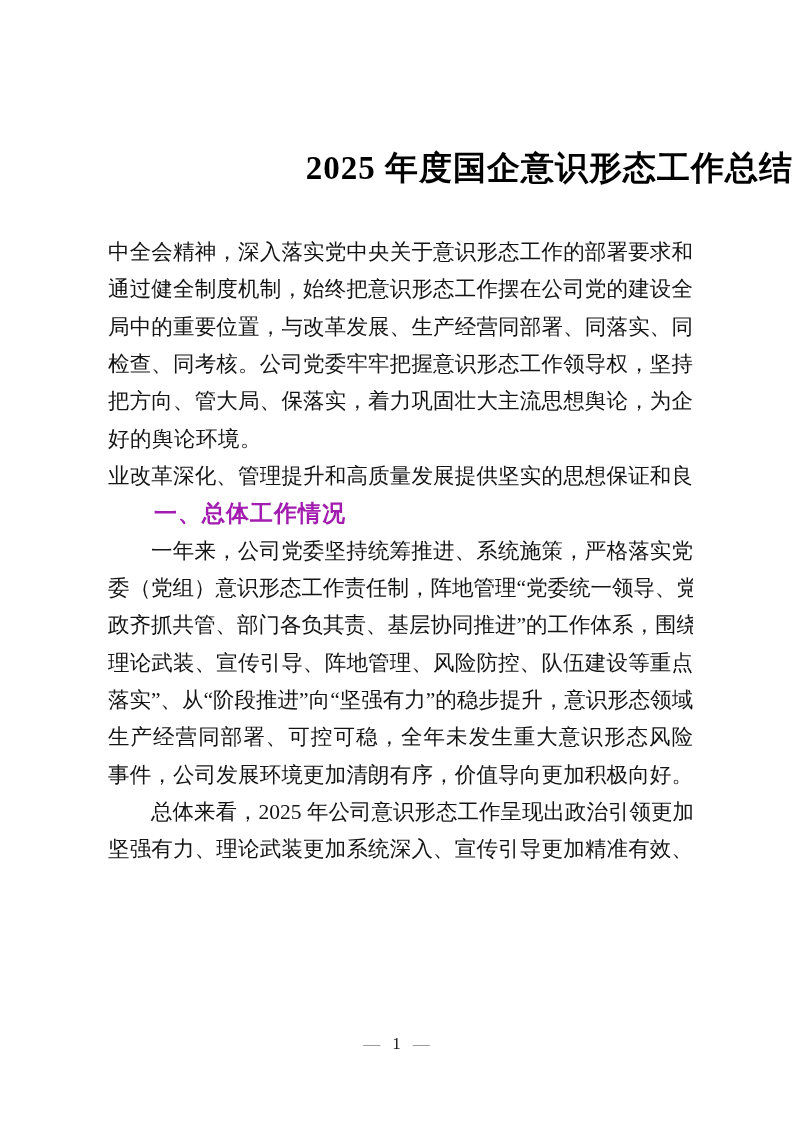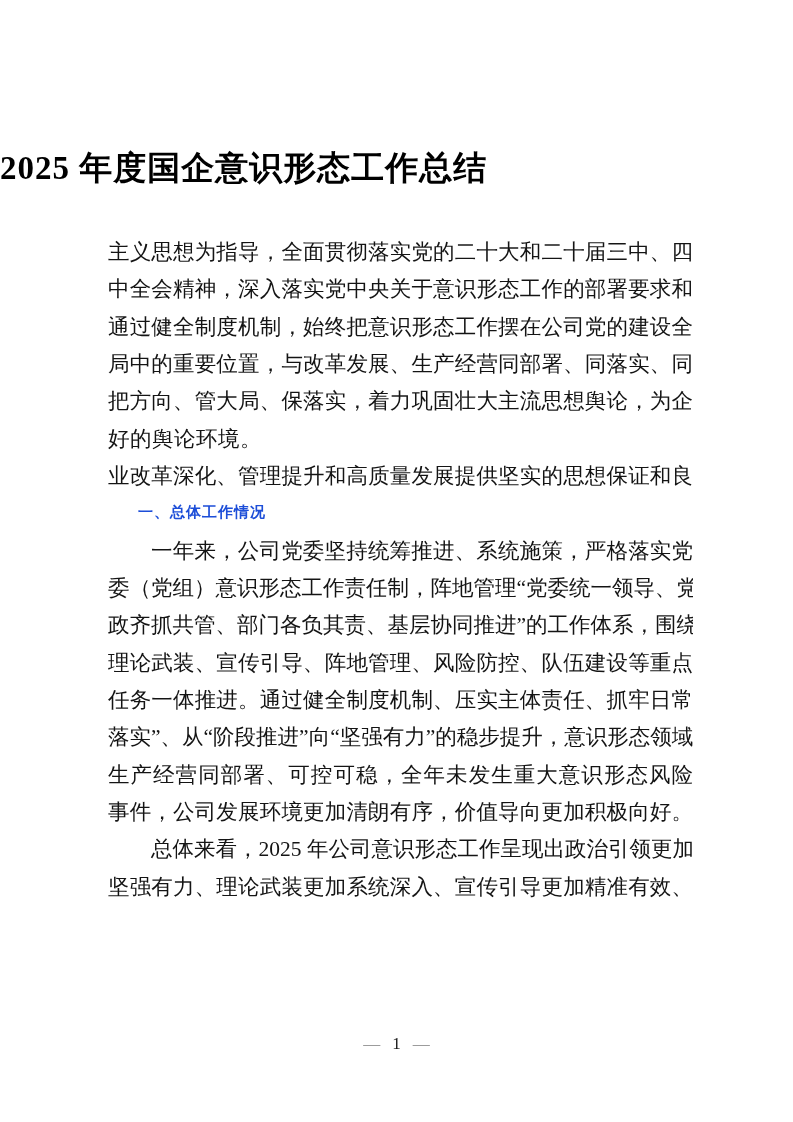--- a/index.html
+++ b/index.html
@@ -14,21 +14,21 @@
     background: #ffffff;
     overflow: hidden;
     font-family: "Liberation Serif", "DejaVu Serif", serif;
     color: #141414;
   }
   .doc-title {
     position: absolute;
     top: 144px;
     left: 0;
     width: 793px;
-    text-align: left;
+    text-align: right;
     font-family: "Liberation Serif", "DejaVu Serif", serif;
     font-weight: bold;
     font-size: 33px;
     line-height: 48px;
     color: #000000;
     letter-spacing: 1px;
     white-space: nowrap;
   }
   .body-block {
     position: absolute;
@@ -46,27 +46,27 @@
     overflow: hidden;
   }
   .text-line.indent {
     text-indent: 2em;
   }
   .text-line.para-end {
     text-align-last: left;
     letter-spacing: 0.5px;
   }
   .section-heading {
-    font-family: Liberation Mono, monospace;
+    font-family: Liberation Serif, serif;
     font-weight: bold;
-    font-size: 15px;
+    font-size: 23px;
     line-height: 37.33px;
     height: 37.33px;
     text-indent: 2em;
-    color: #1d4ed8;
+    color: #a21caf;
     letter-spacing: 1px;
   }
   .page-footer {
     position: absolute;
     top: 1032px;
     left: 0;
     width: 793px;
     text-align: center;
     font-size: 17px;
     line-height: 24px;
@@ -85,37 +85,36 @@
 </head>
 <body>
 
 <div class="page">
 
   <div class="doc-title">2025 年度国企意识形态工作总结</div>
 
   <div class="body-block">
 
     <div>
-      <div class="text-line">主义思想为指导，全面贯彻落实党的二十大和二十届三中、四</div>
       <div class="text-line">中全会精神，深入落实党中央关于意识形态工作的部署要求和</div>
       <div class="text-line">通过健全制度机制，始终把意识形态工作摆在公司党的建设全</div>
       <div class="text-line">局中的重要位置，与改革发展、生产经营同部署、同落实、同</div>
+      <div class="text-line">检查、同考核。公司党委牢牢把握意识形态工作领导权，坚持</div>
       <div class="text-line">把方向、管大局、保落实，着力巩固壮大主流思想舆论，为企</div>
       <div class="text-line para-end">好的舆论环境。</div>
       <div class="text-line">业改革深化、管理提升和高质量发展提供坚实的思想保证和良</div>
     </div>
 
     <div class="section-heading">一、总体工作情况</div>
 
     <div>
       <div class="text-line indent">一年来，公司党委坚持统筹推进、系统施策，严格落实党</div>
       <div class="text-line">委（党组）意识形态工作责任制，阵地管理“党委统一领导、党</div>
       <div class="text-line">政齐抓共管、部门各负其责、基层协同推进”的工作体系，围绕</div>
       <div class="text-line">理论武装、宣传引导、阵地管理、风险防控、队伍建设等重点</div>
-      <div class="text-line">任务一体推进。通过健全制度机制、压实主体责任、抓牢日常</div>
       <div class="text-line">落实”、从“阶段推进”向“坚强有力”的稳步提升，意识形态领域</div>
       <div class="text-line">生产经营同部署、可控可稳，全年未发生重大意识形态风险</div>
       <div class="text-line">事件，公司发展环境更加清朗有序，价值导向更加积极向好。</div>
     </div>
 
     <div>
       <div class="text-line indent">总体来看，2025 年公司意识形态工作呈现出政治引领更加</div>
       <div class="text-line">坚强有力、理论武装更加系统深入、宣传引导更加精准有效、</div>
     </div>
 

